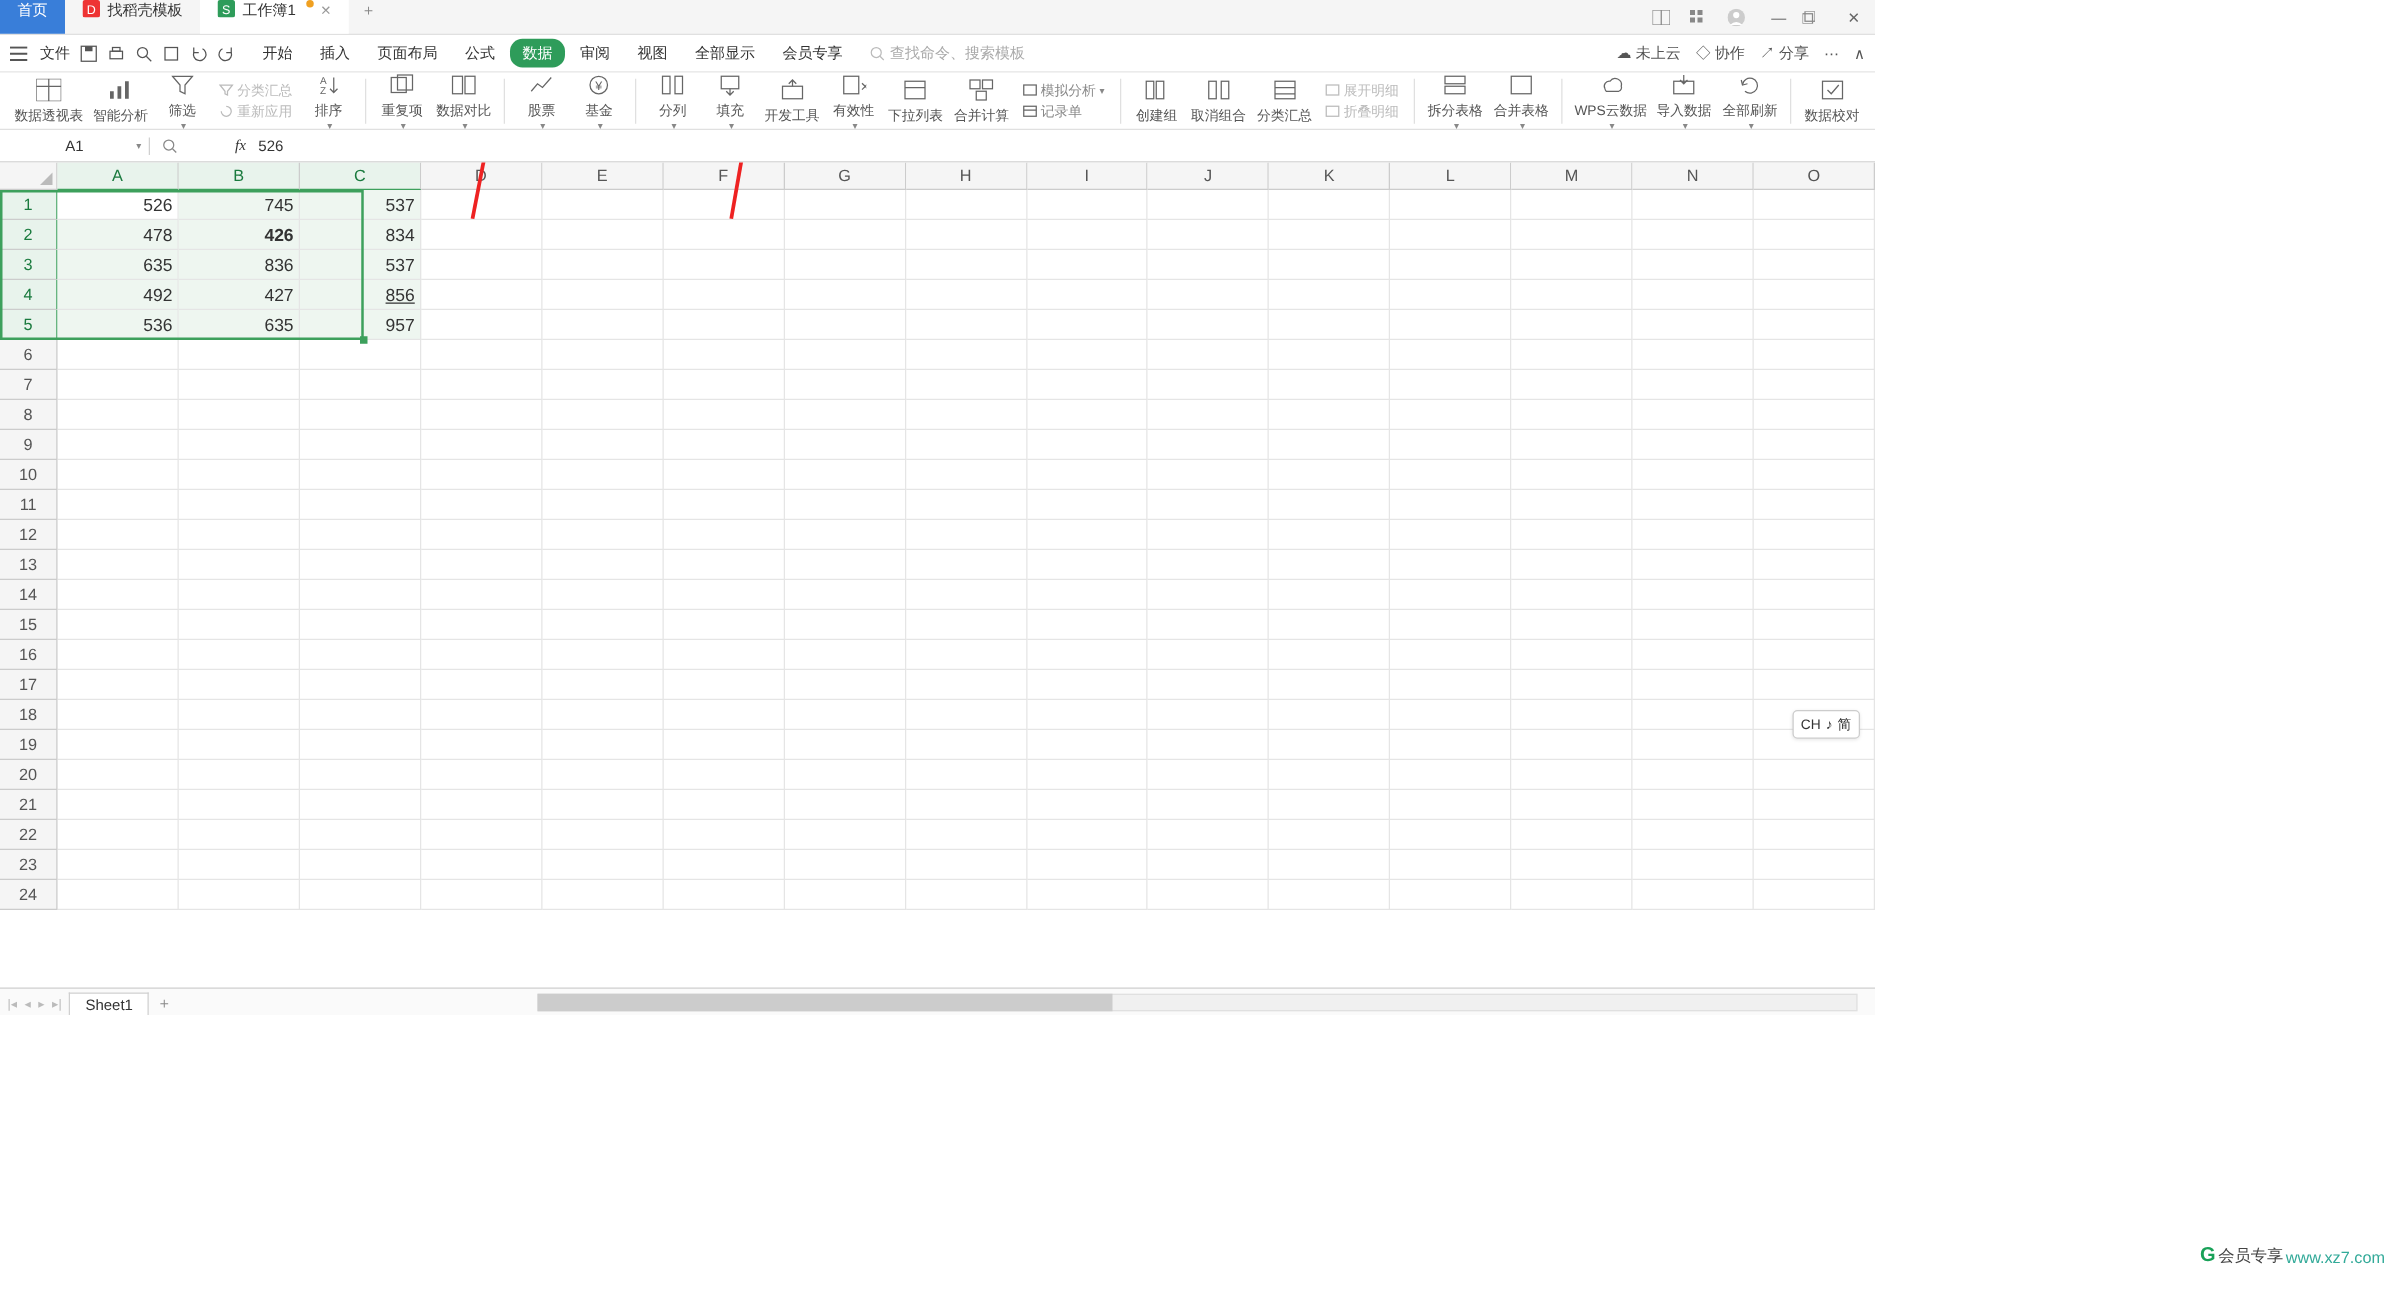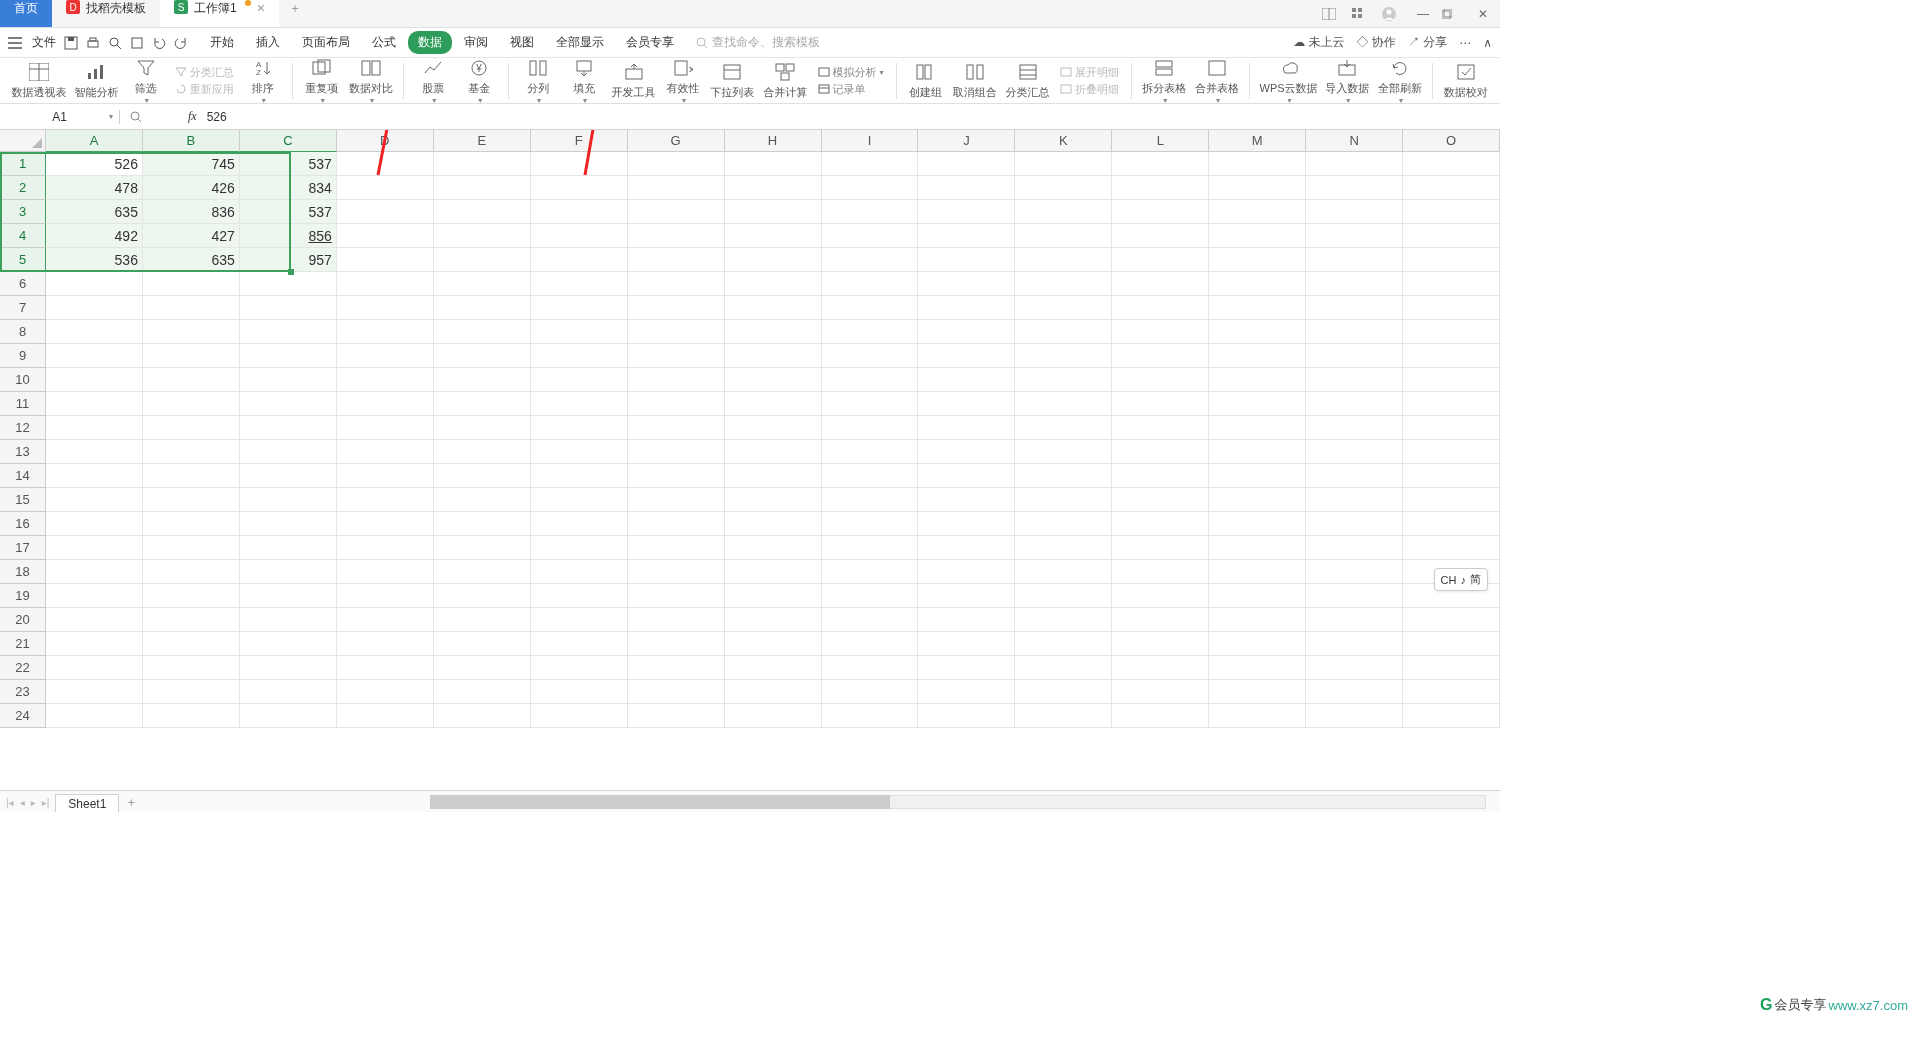--- a/index.html
+++ b/index.html
@@ -555,21 +555,21 @@
         <div class="cell" style="width: 97px;"></div>
         <div class="cell" style="width: 97px;"></div>
         <div class="cell" style="width: 97px;"></div>
         <div class="cell" style="width: 97px;"></div>
         <div class="cell" style="width: 97px;"></div>
         <div class="cell" style="width: 97px;"></div>
         <div class="cell" style="width: 97px;"></div>
       </div>
       <div class="cellrow">
         <div class="cell sel" style="width: 97px;">478</div>
-        <div class="cell sel" style="width: 97px;">426</div>
+        <div class="cell sel" style="width: 97px; font-weight: bold;">426</div>
         <div class="cell sel" style="width: 97px;">834</div>
         <div class="cell" style="width: 97px;"></div>
         <div class="cell" style="width: 97px;"></div>
         <div class="cell" style="width: 97px;"></div>
         <div class="cell" style="width: 97px;"></div>
         <div class="cell" style="width: 97px;"></div>
         <div class="cell" style="width: 97px;"></div>
         <div class="cell" style="width: 97px;"></div>
         <div class="cell" style="width: 97px;"></div>
         <div class="cell" style="width: 97px;"></div>

